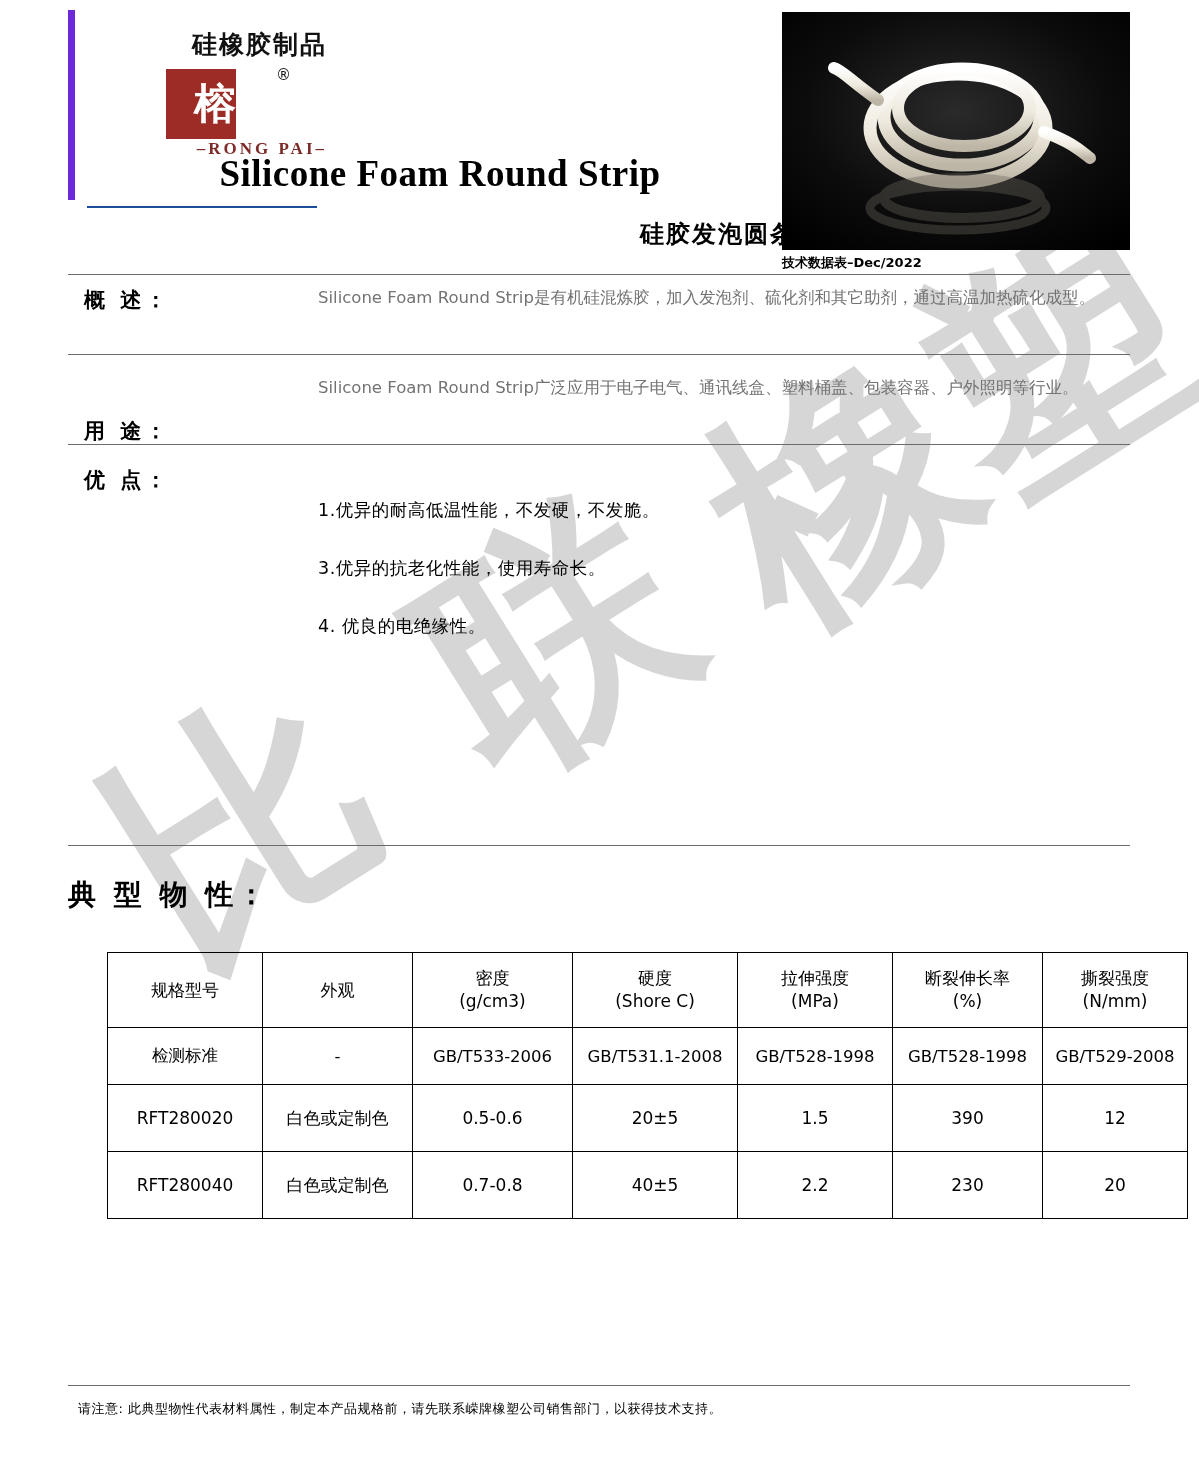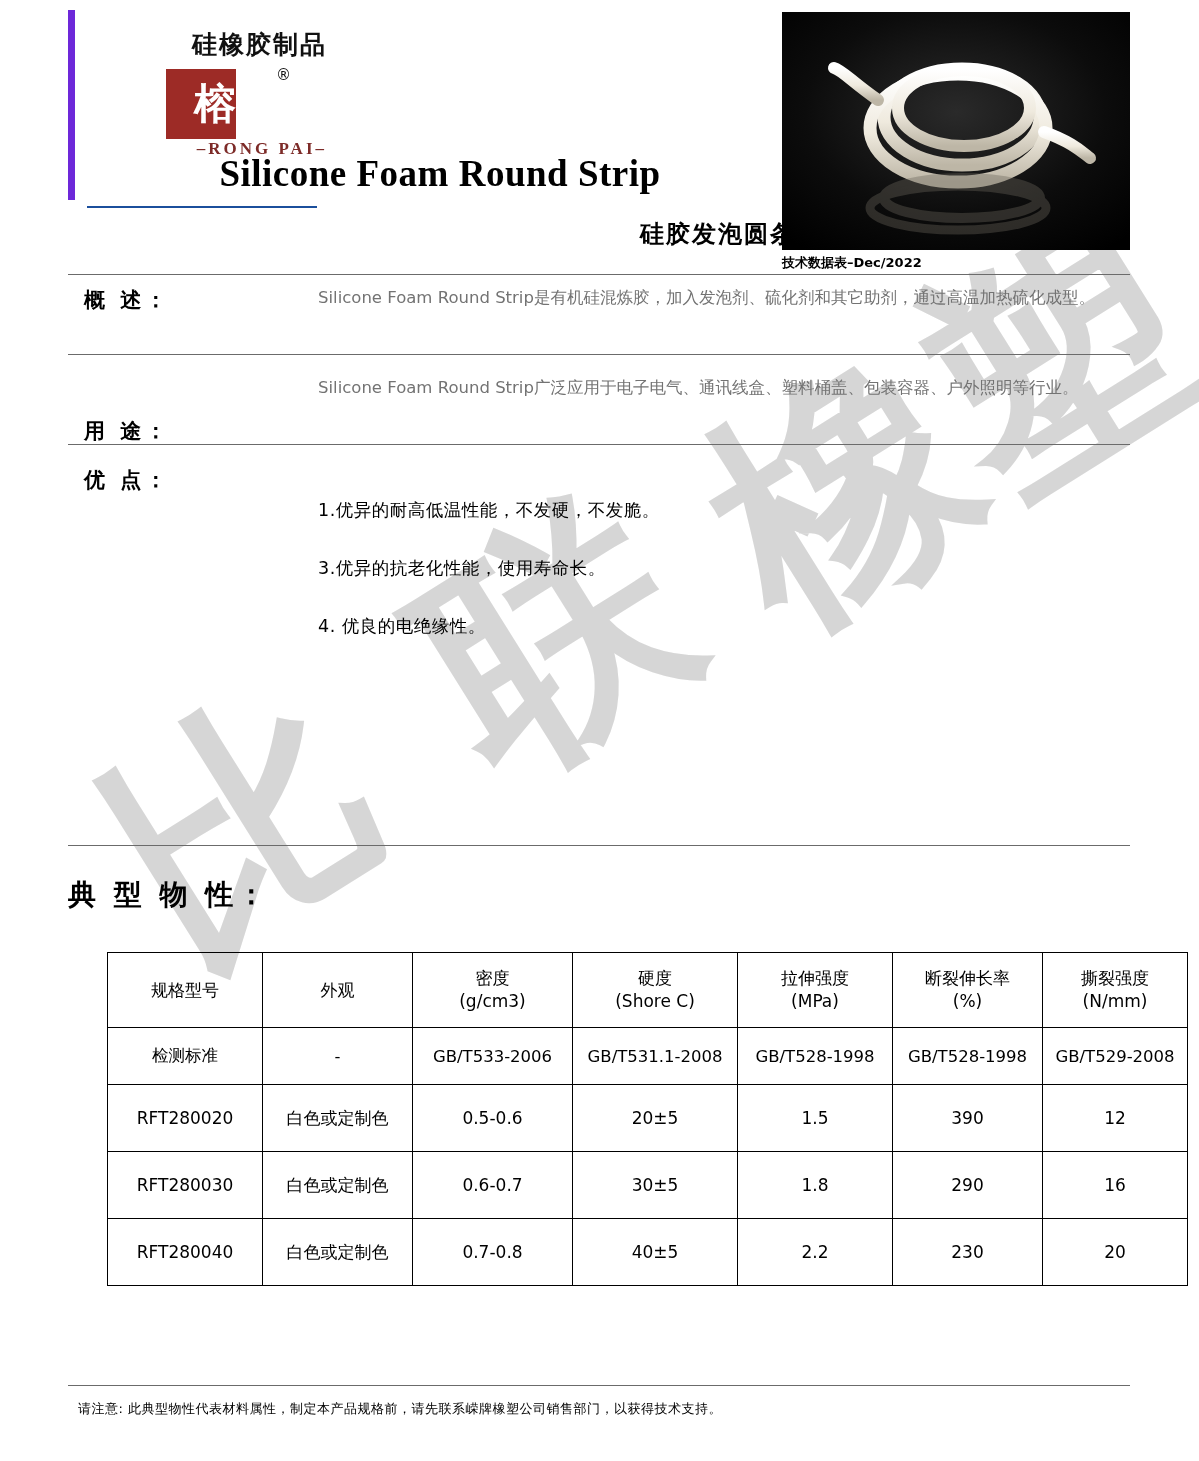--- a/index.html
+++ b/index.html
@@ -385,29 +385,20 @@
           <tr>
             <td>RFT280020</td>
             <td>白色或定制色</td>
             <td>0.5-0.6</td>
             <td>20±5</td>
             <td>1.5</td>
             <td>390</td>
             <td>12</td>
           </tr>
 
-          <tr>
-            <td>RFT280030</td>
-            <td>白色或定制色</td>
-            <td>0.6-0.7</td>
-            <td>30±5</td>
-            <td>1.8</td>
-            <td>290</td>
-            <td>16</td>
-          </tr>
 
           <tr>
             <td>RFT280040</td>
             <td>白色或定制色</td>
             <td>0.7-0.8</td>
             <td>40±5</td>
             <td>2.2</td>
             <td>230</td>
             <td>20</td>
           </tr>

